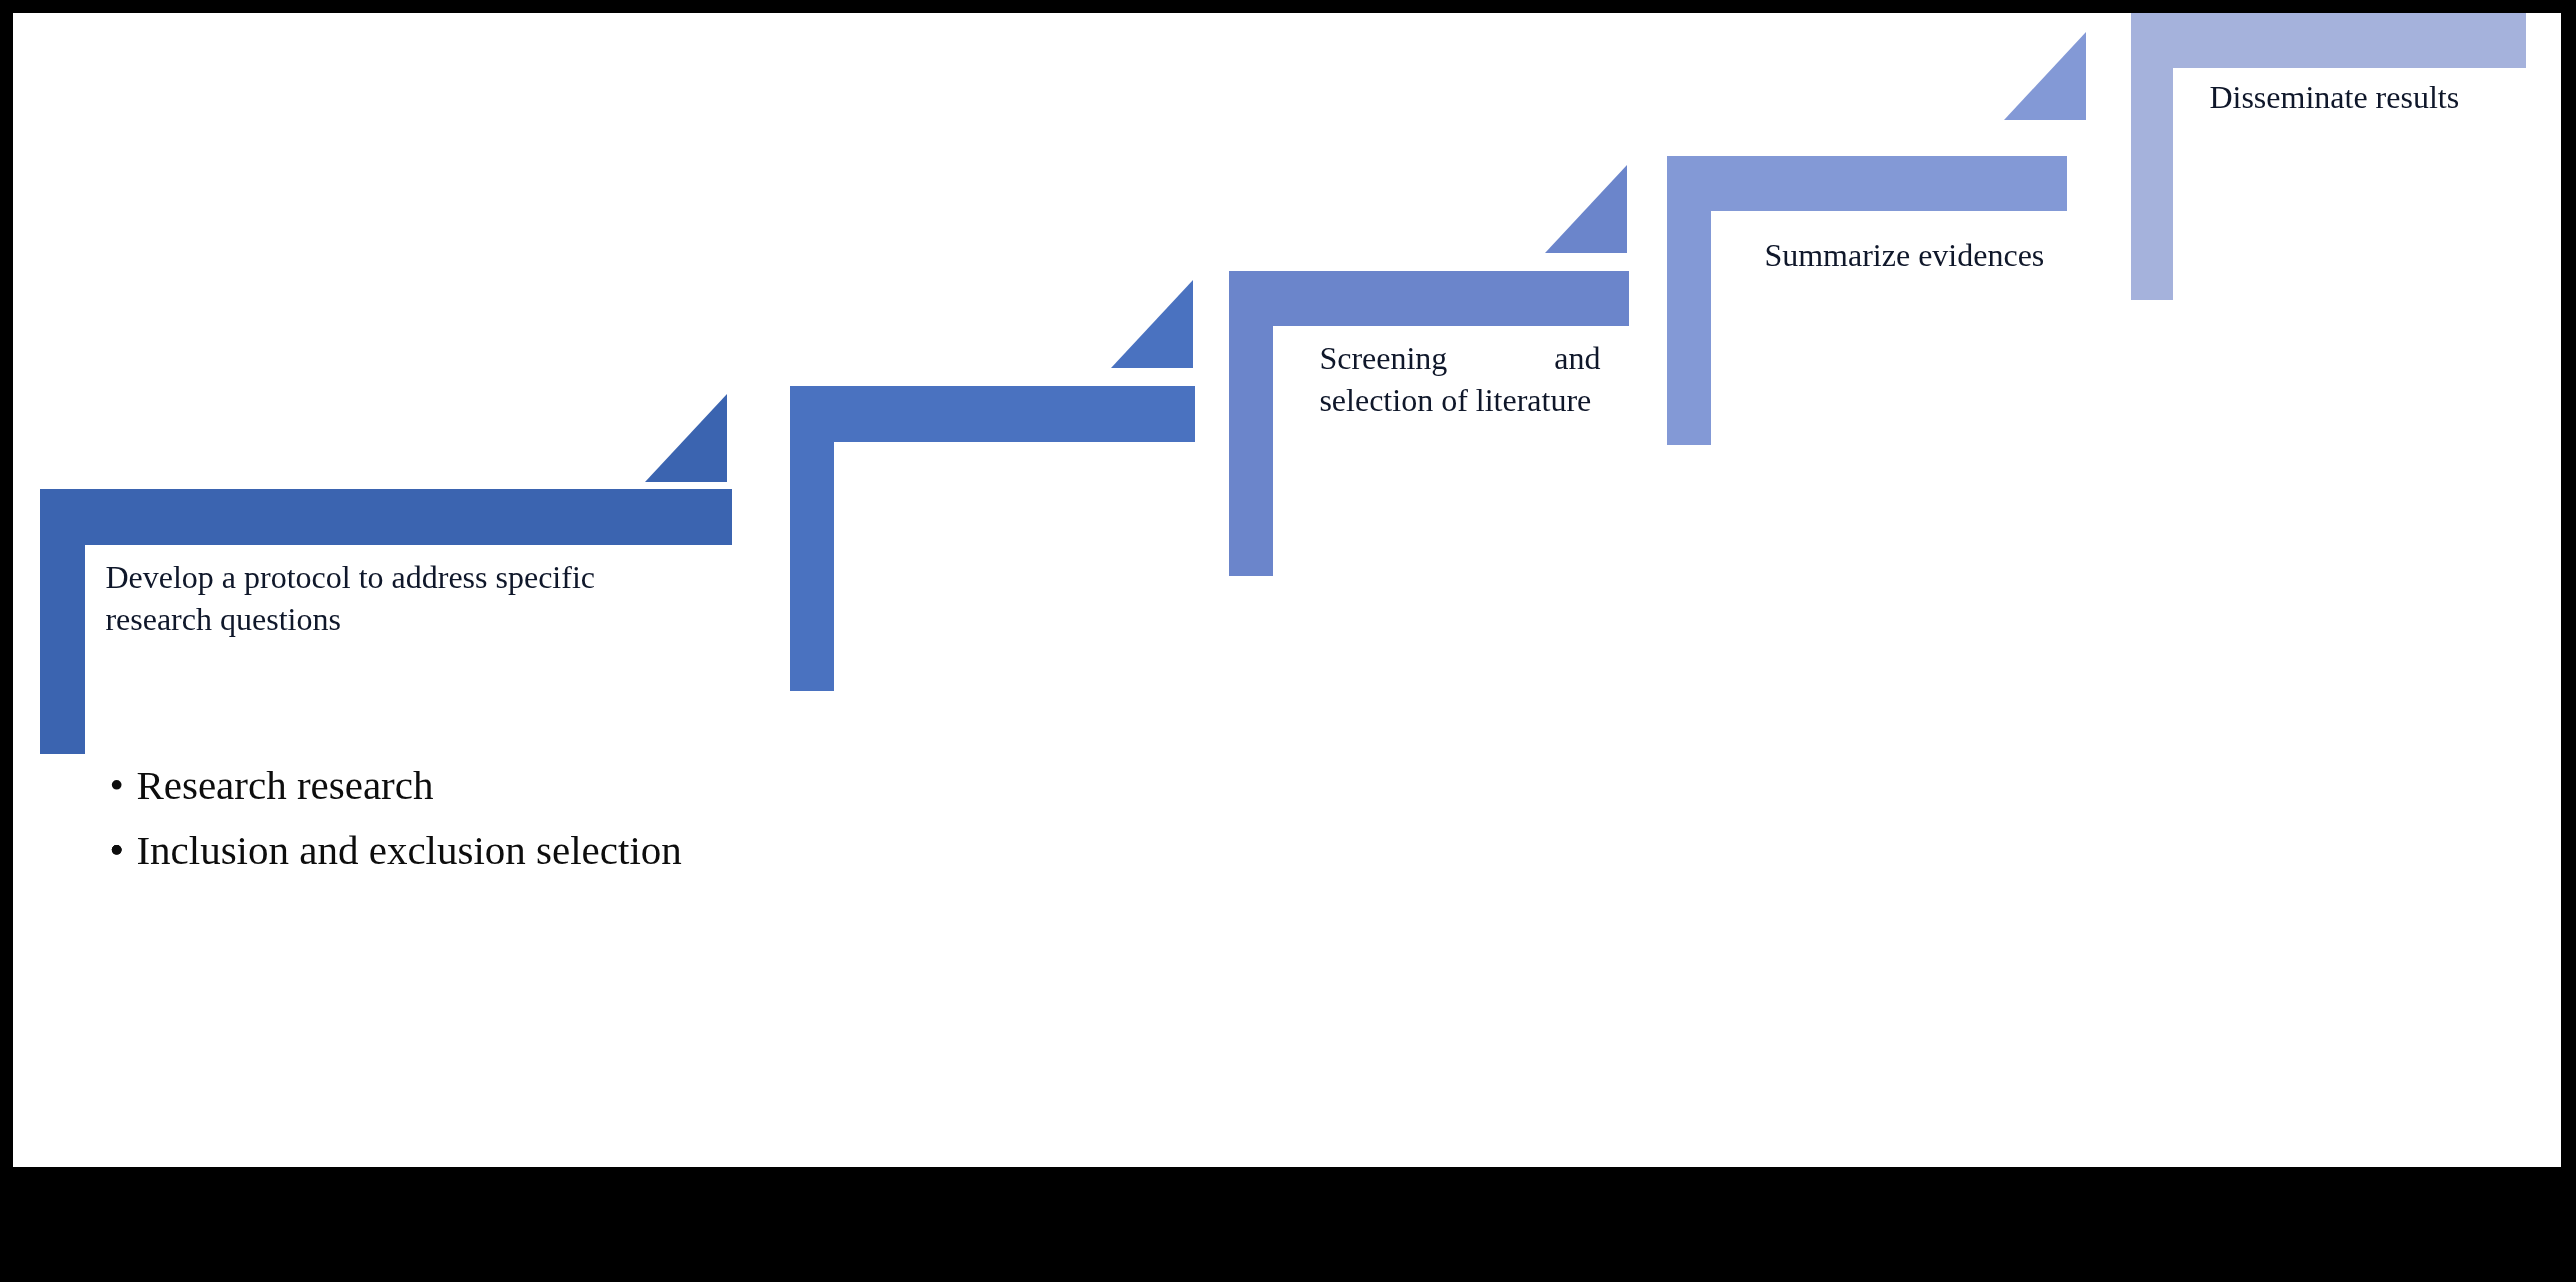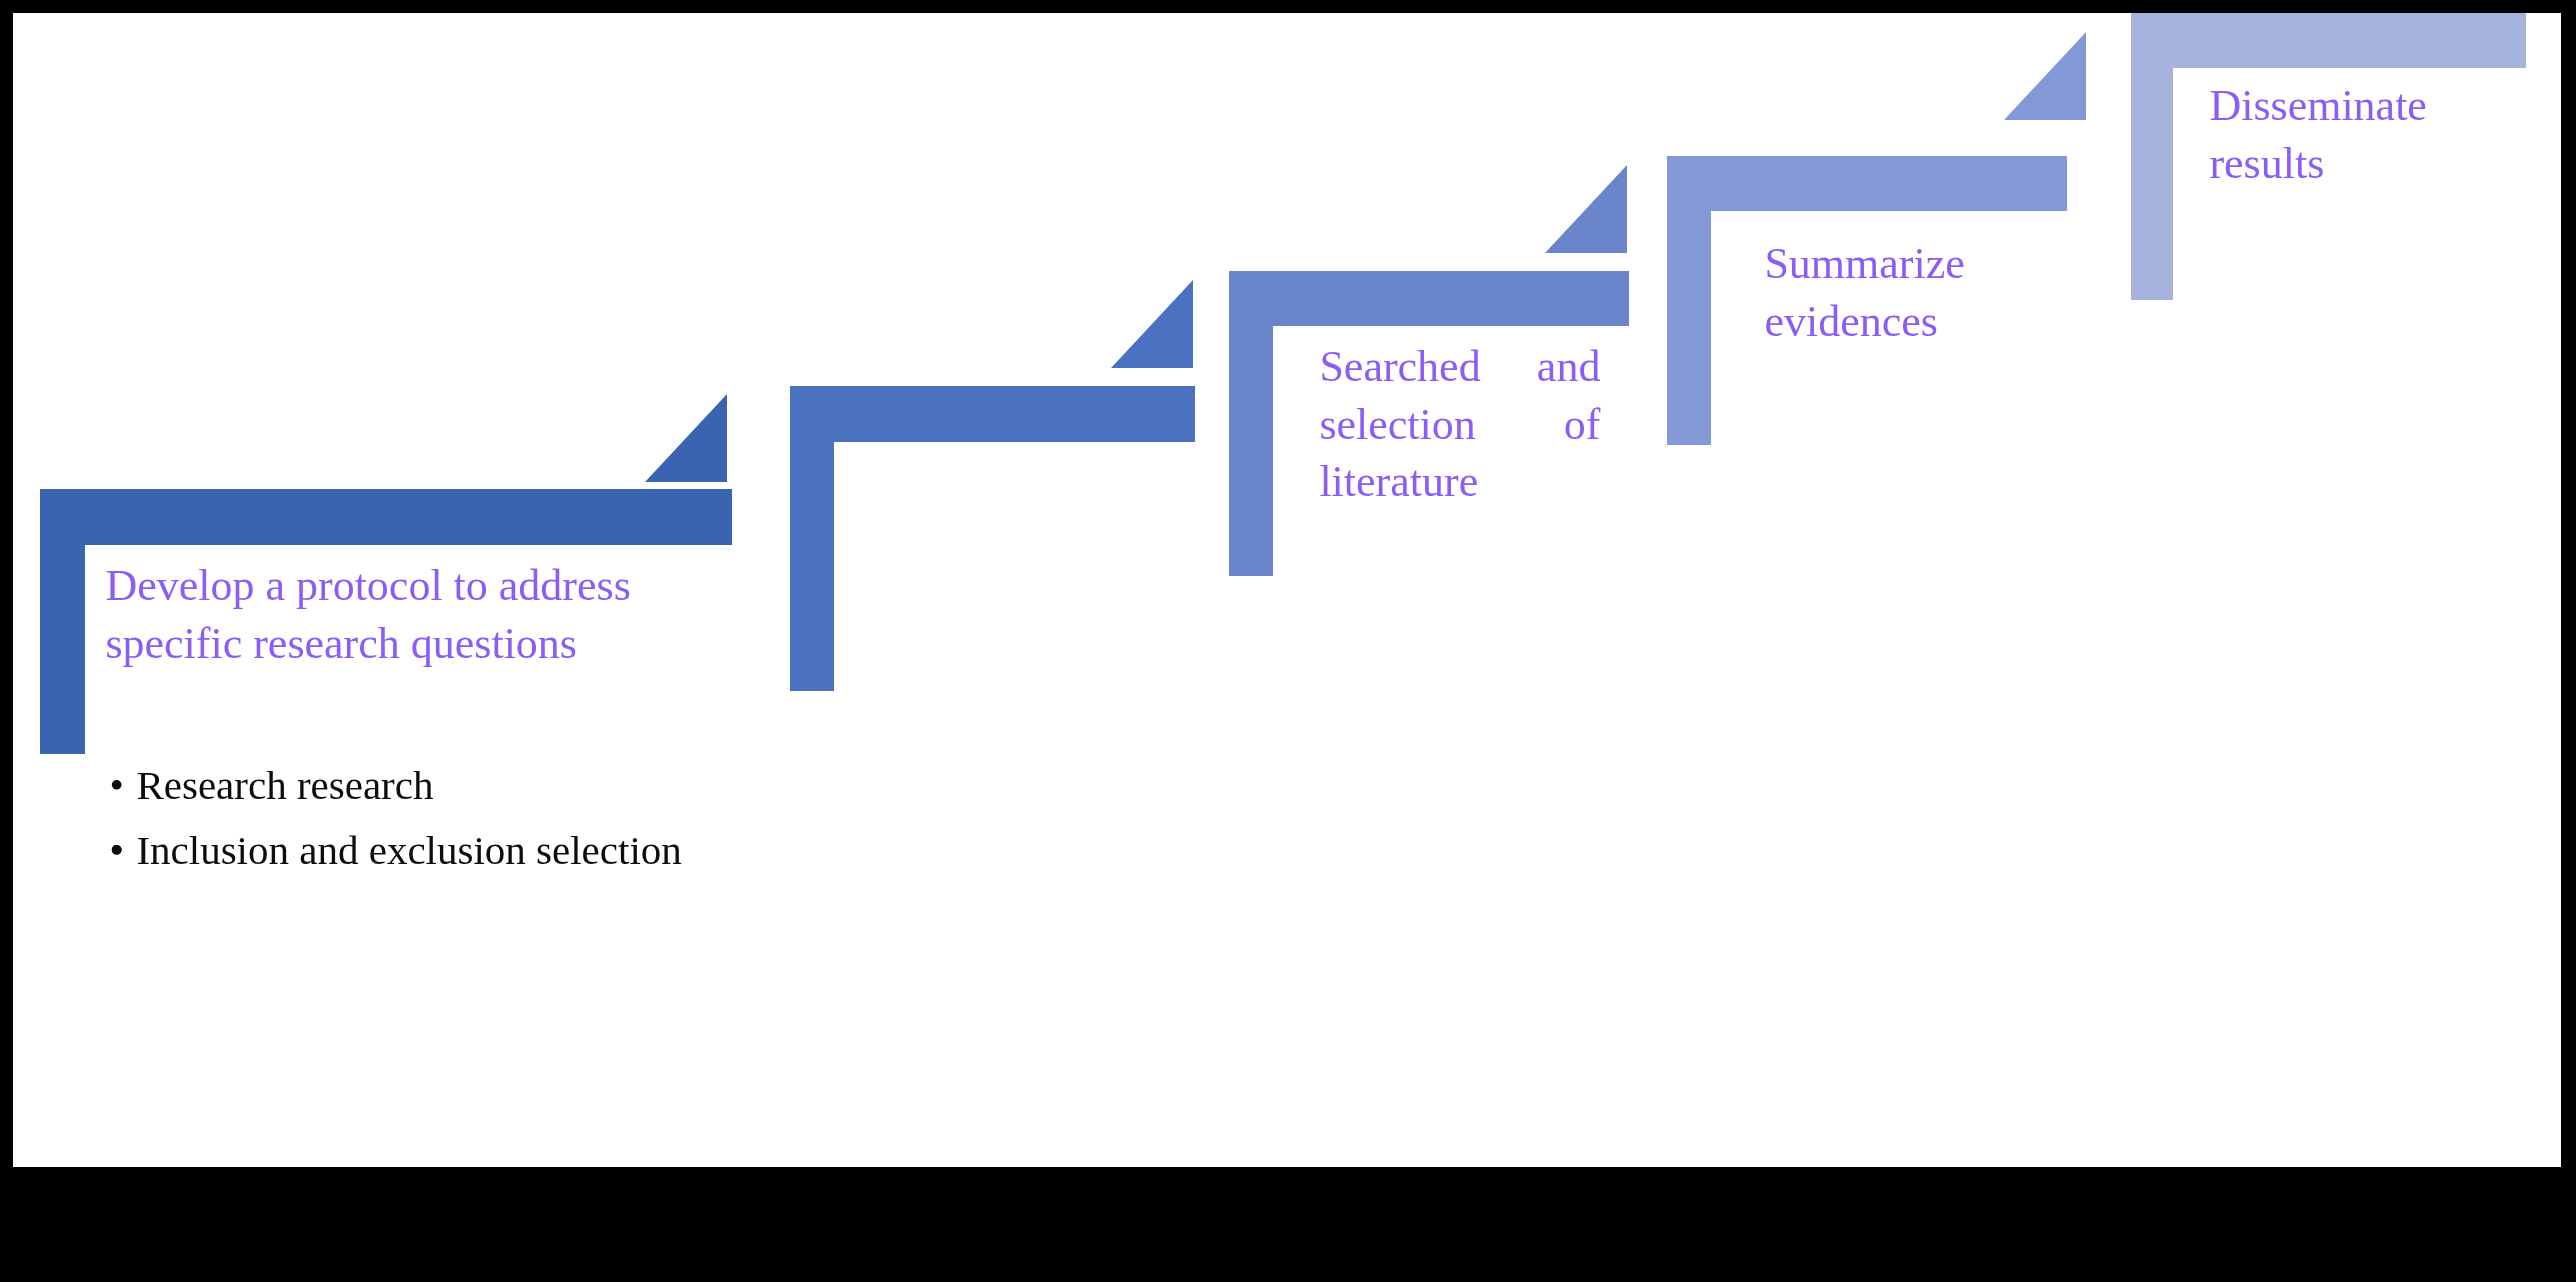--- a/index.html
+++ b/index.html
@@ -52,22 +52,22 @@
   
   .riser {
     position: absolute;
     width: 0;
     height: 0;
   }
 
   
   .step-label {
     position: absolute;
-    color: #8b5cf6;
-    font-size: 44px;
+    color: #0f172a;
+    font-size: 32px;
     line-height: 1.30;
     font-family: "Liberation Serif", "DejaVu Serif", serif;
     white-space: pre-line;
   }
   .step-label.justified {
     text-align: justify;
   }
 
   .bullets {
     position: absolute;
@@ -114,21 +114,21 @@
       <div class="step-label" style="left:88px; top:79px; width:318px;margin-left:9px;">Summarize evidences</div>
     </div>
 
     <div class="riser" style="left:1532px; top:152px;
                 border-left:82px solid transparent;
                 border-bottom:88px solid #6B85CB;"></div>
 
     <div class="step" style="left:1216px; top:258px; width:438px; height:325px;">
       <div class="bar-h" style="width:400px; height:55px; background:#6B85CB;"></div>
       <div class="bar-v" style="width:44px; height:305px; background:#6B85CB;"></div>
-      <div class="step-label justified" style="left:90px; top:67px; width:281px;">Searched and selection  of literature</div>
+      <div class="step-label justified" style="left:90px; top:67px; width:281px;">Screening and selection  of literature</div>
     </div>
 
     <div class="riser" style="left:1098px; top:267px;
                 border-left:82px solid transparent;
                 border-bottom:88px solid #4A72C0;"></div>
 
     <div class="step" style="left:777px; top:373px; width:438px; height:325px;">
       <div class="bar-h" style="width:405px; height:56px; background:#4A72C0;"></div>
       <div class="bar-v" style="width:44px; height:305px; background:#4A72C0;"></div>
     </div>

